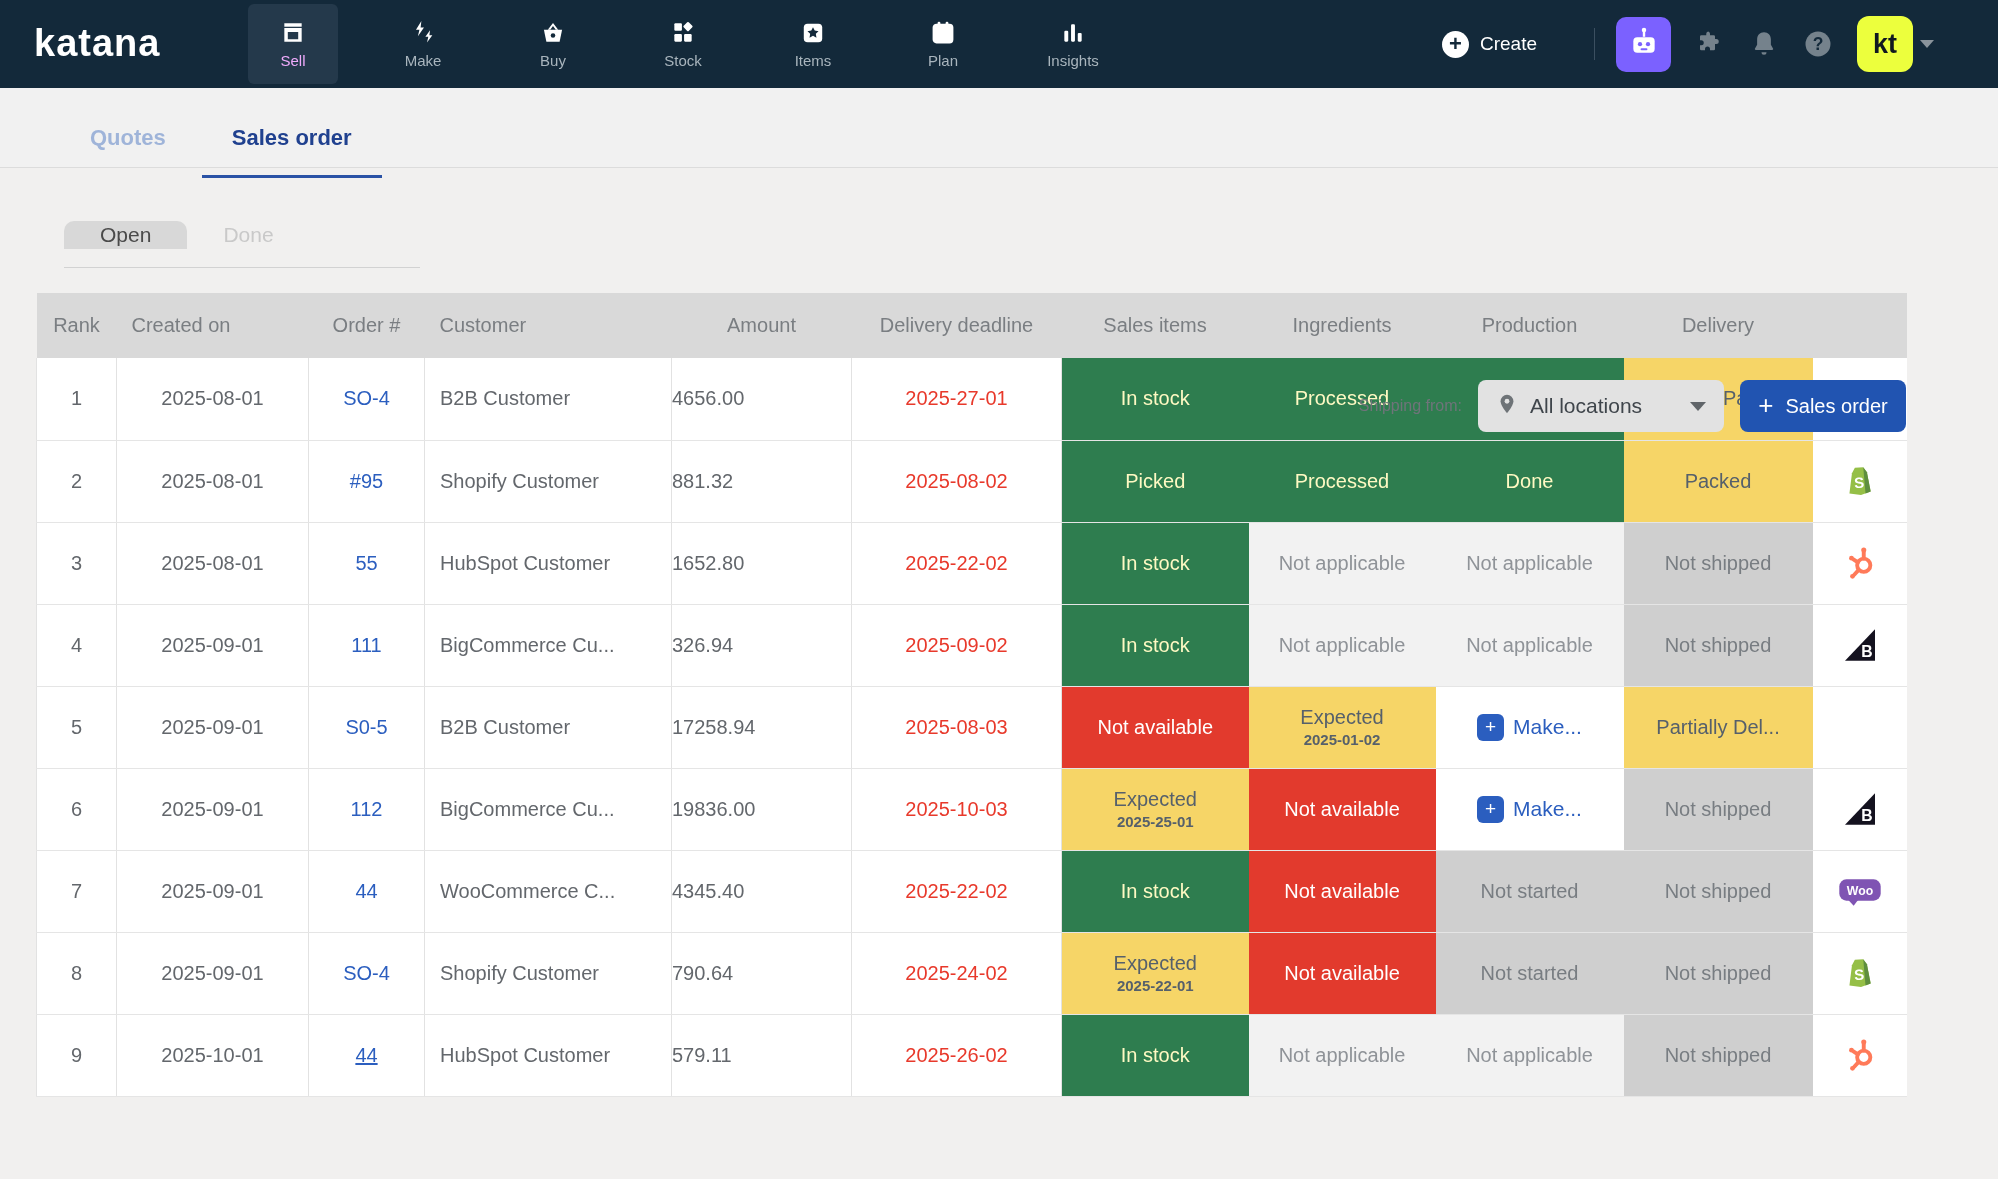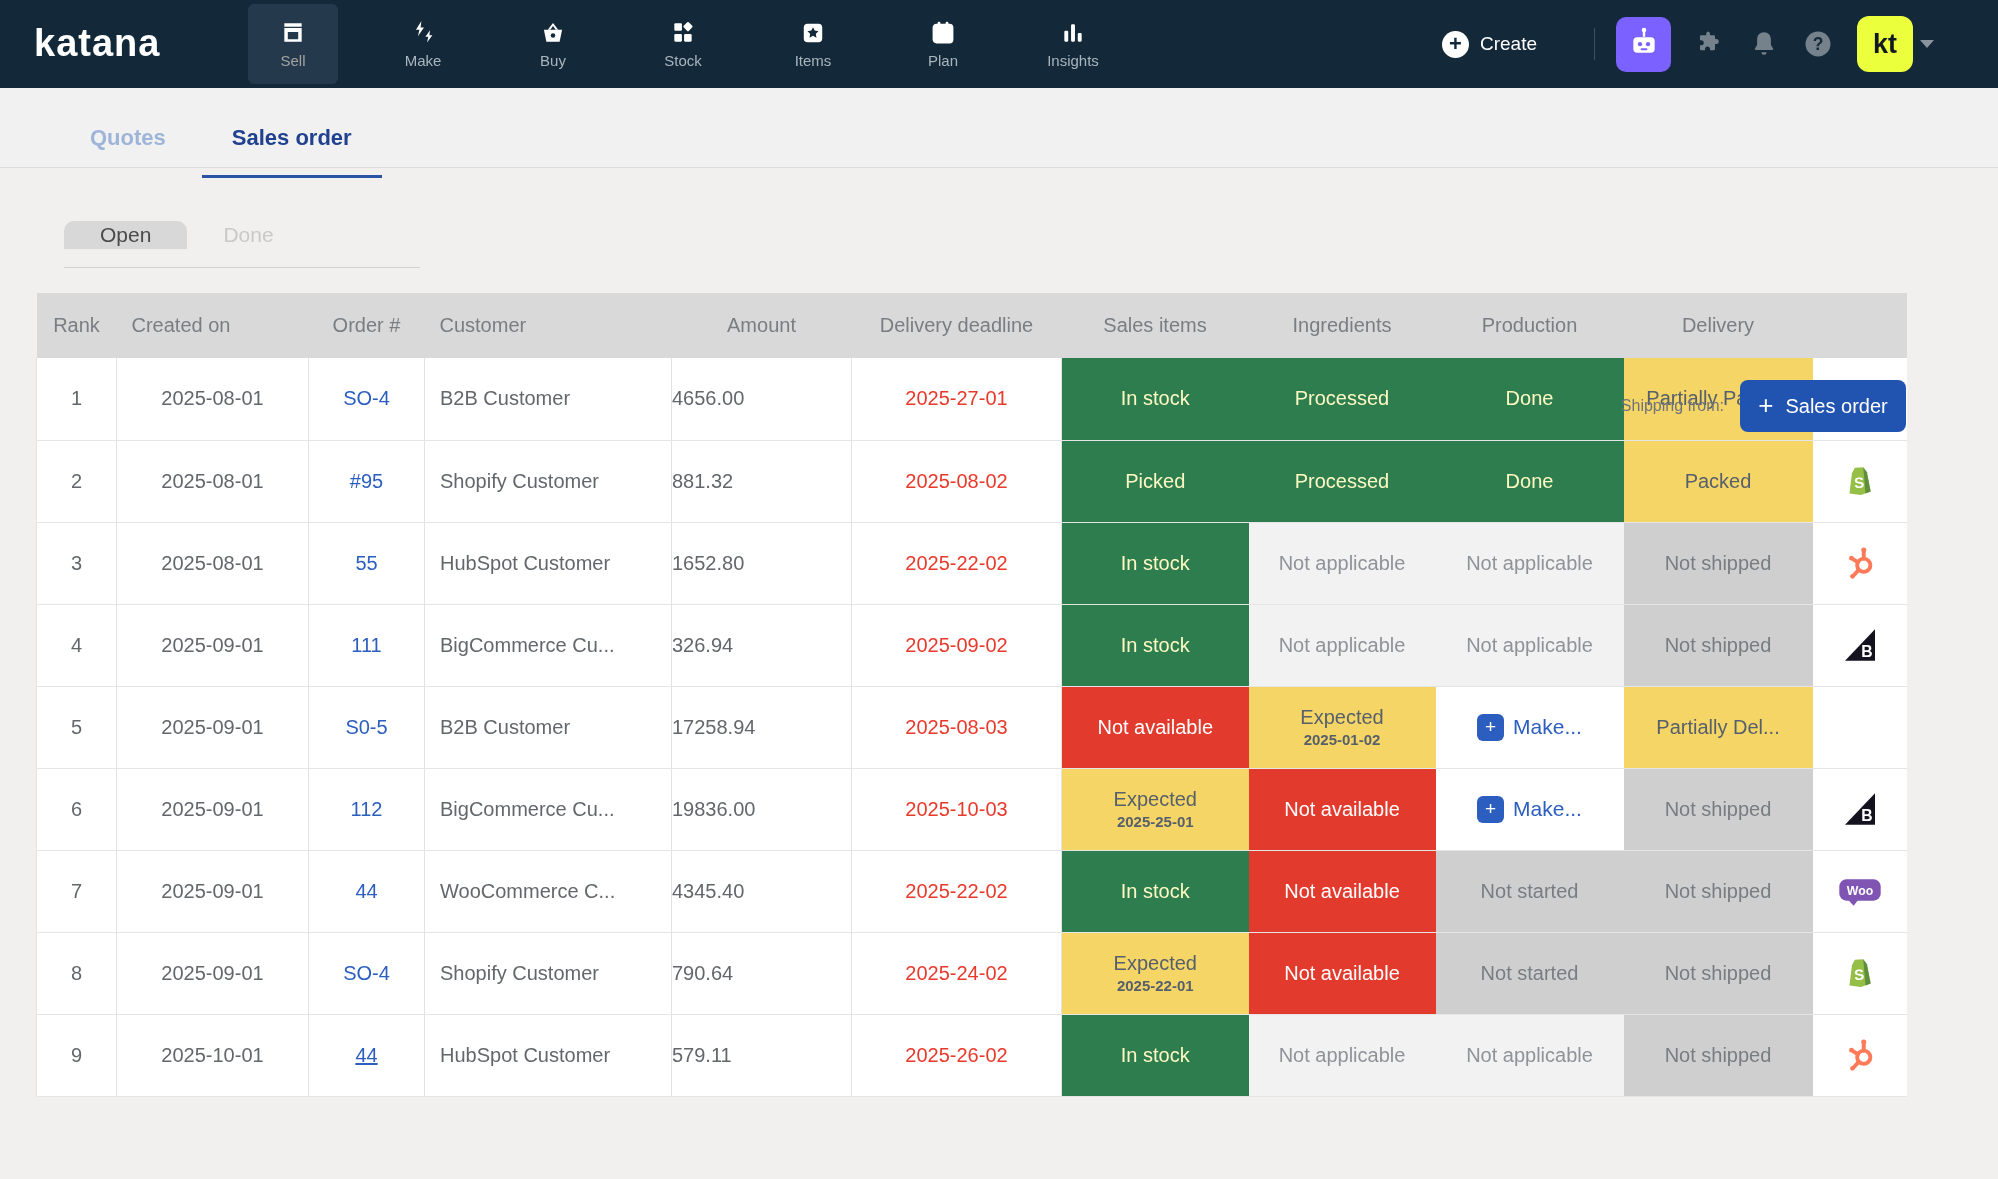--- a/index.html
+++ b/index.html
@@ -19,21 +19,21 @@
   .logo{ position:absolute; left:34px; top:22px; color:#fff; font-size:38px;
     font-weight:bold; letter-spacing:1px; }
   .nav-tabs{ position:absolute; left:248px; top:4px; display:flex; gap:40px; }
   .nav-tab{ width:90px; height:80px; display:flex; flex-direction:column;
     align-items:center; justify-content:center; gap:6px; border-radius:6px;
     cursor:pointer; }
   .nav-tab.active{ background:#24394b; }
   .nav-tab .nicon{ width:26px; height:26px; }
   .nav-tab .nicon svg{ width:26px; height:26px; fill:#fff; }
   .nav-tab .nlabel{ font-size:15px; color:#a9b5bd; }
-  .nav-tab.active .nlabel{ color:#a3a3a3; }
+  .nav-tab.active .nlabel{ color:#f0abfc; }
 
   .create-btn{ position:absolute; left:1442px; top:0; height:88px; display:flex;
     align-items:center; gap:11px; cursor:pointer; }
   .create-plus{ width:27px; height:27px; border-radius:50%; background:#fff;
     color:var(--nav-bg); font-size:22px; font-weight:bold; display:flex;
     align-items:center; justify-content:center; line-height:1; }
   .create-label{ color:#fff; font-size:19px; }
 
   .nav-divider{ position:absolute; left:1594px; top:28px; width:1px; height:32px;
     background:#3b4f60; }
@@ -234,20 +234,30 @@
 </div>
 
 <div class="toolbar">
   <div class="seg-tabs">
     <div class="seg-tab open">Open</div>
     <div class="seg-tab done">Done</div>
   </div>
   <div class="seg-underline"></div>
   <div class="ship-group">
     <div class="ship-label">Shipping from:</div>
+    <div class="loc-dd">
+      <span>
+        <svg viewBox="0 0 24 24" fill="#6e7377">
+            <path d="M12 2a7 7 0 0 0-7 7c0 5 7 13 7 13s7-8 7-13a7 7 0 0 0-7-7z"></path>
+            <circle cx="12" cy="9" r="2.6" fill="#e2e2e2"></circle>
+          </svg>
+      </span>
+      <span class="loc-text">All locations</span>
+      <span class="dd-caret"></span>
+    </div>
     <div class="so-btn">
       <span class="plus">+</span>
       <span class="lbl">Sales order</span>
     </div>
   </div>
 </div>
 
 <table>
   <colgroup>
     <col class="w1">

